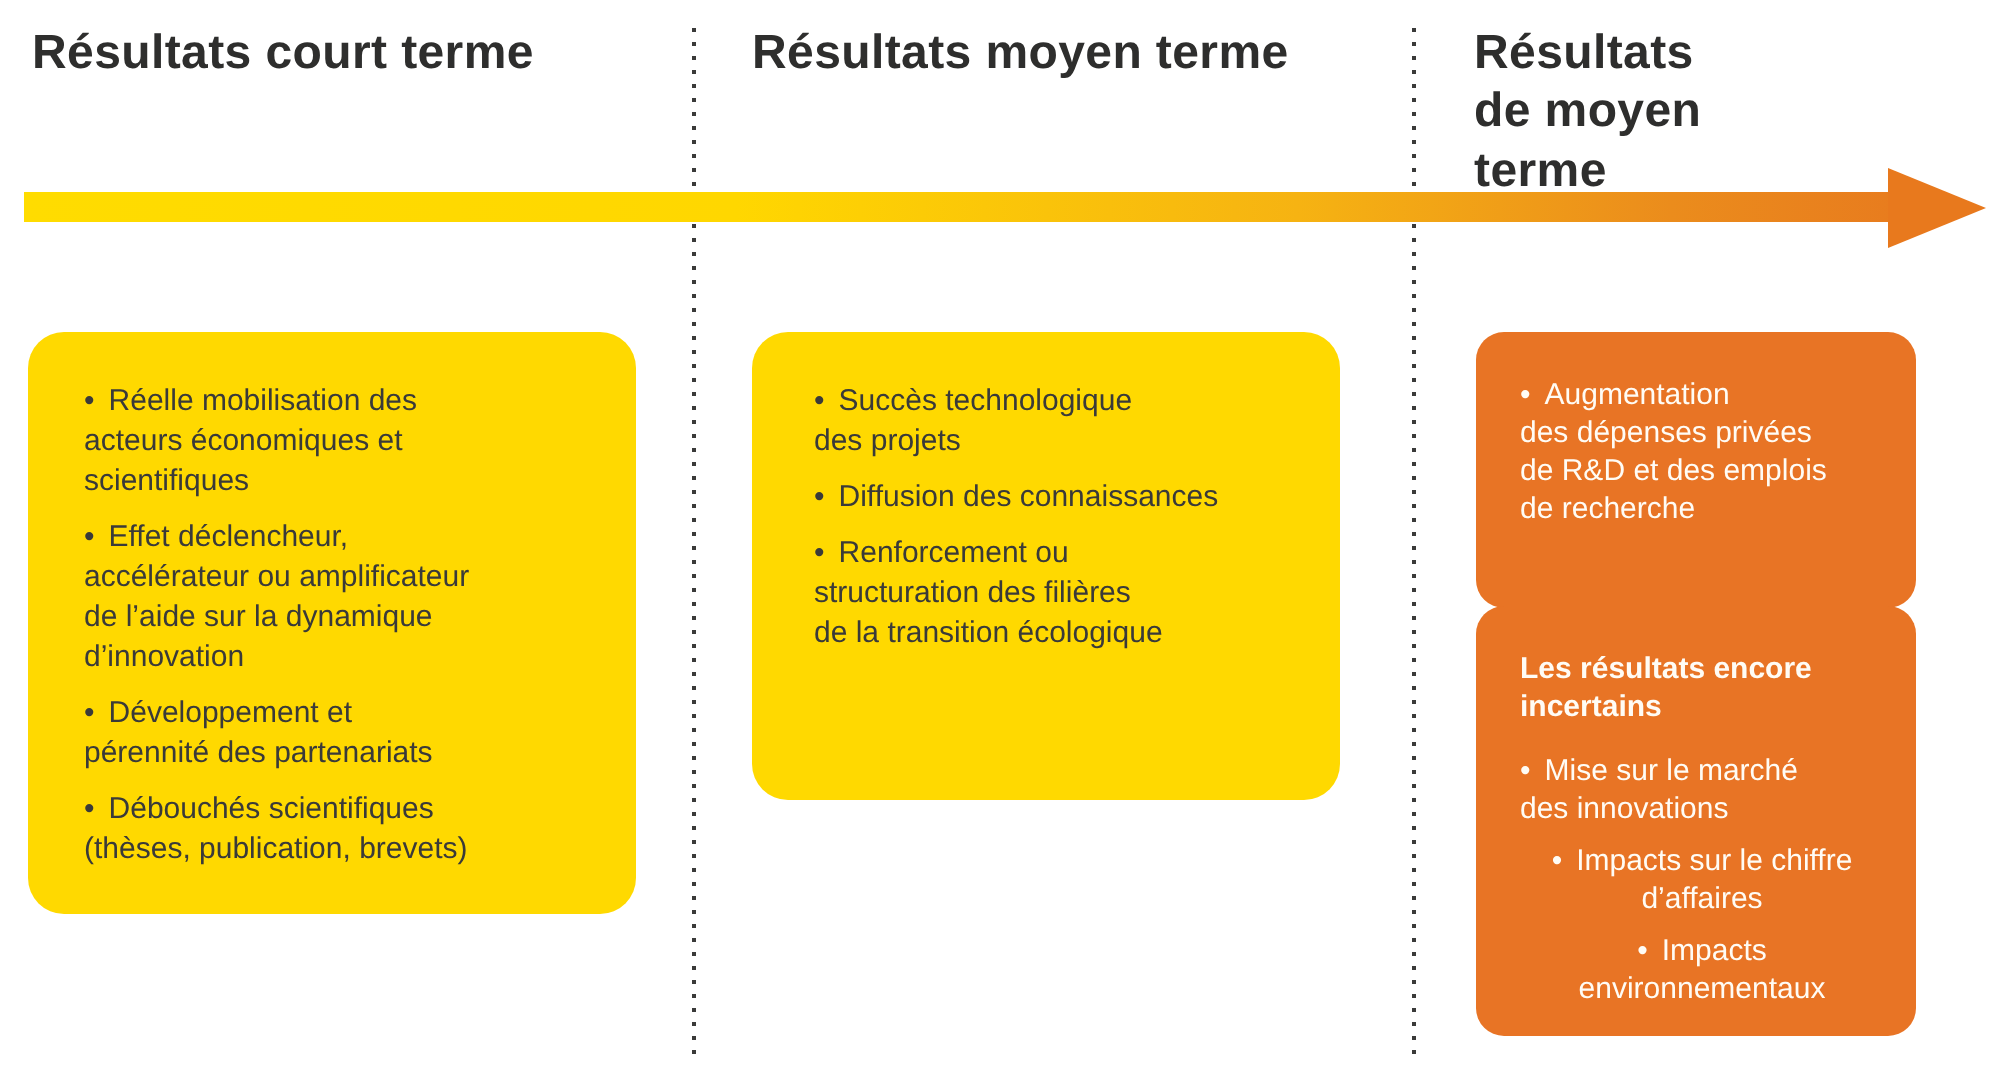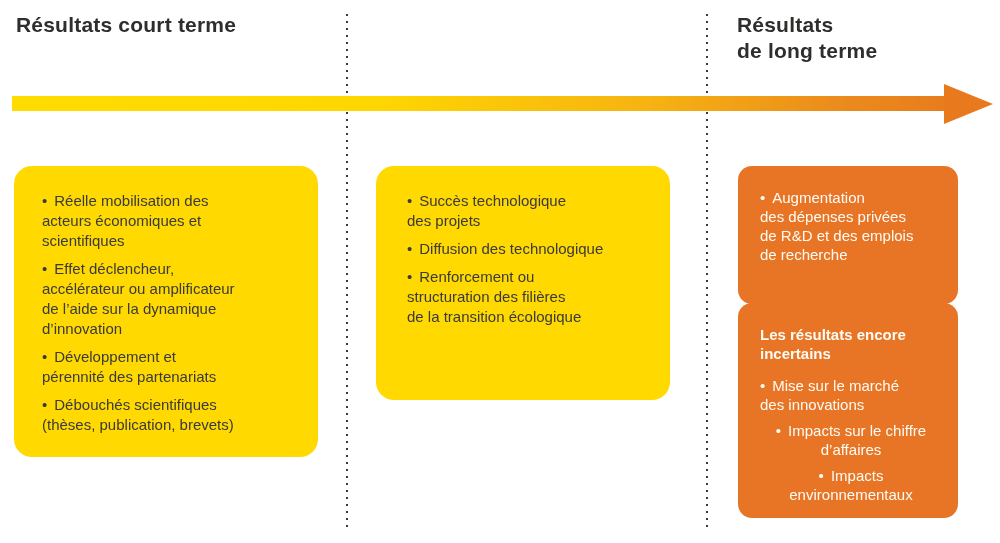--- a/index.html
+++ b/index.html
@@ -13,21 +13,21 @@
     height: 543px;
     background: #ffffff;
     font-family: "Liberation Sans", "DejaVu Sans", sans-serif;
     overflow: hidden;
   }
 
   
   .heading {
     position: absolute;
     margin: 0;
-    font-size: 21px;
+    font-size: 24px;
     font-weight: bold;
     letter-spacing: 0.2px;
     color: #2e2e2d;
     white-space: pre-line;
     line-height: 1.22;
   }
   .h1pos { left: 16px;  top: 12px; }
   .h2pos { left: 376px; top: 12px; }
   .h3pos { left: 737px; top: 12px; width: 180px; }
 
@@ -104,22 +104,23 @@
     font-weight: bold;
     white-space: pre-line;
   }
 </style>
 </head>
 <body>
 
 <div class="canvas">
 
   <h2 class="heading h1pos">Résultats court terme</h2>
+  <h2 class="heading h2pos">Résultats moyen terme</h2>
   <h2 class="heading h3pos">Résultats
-de long terme</h2>
+de moyen terme</h2>
 
   <div class="sep sep1"></div>
   <div class="sep sep2"></div>
 
   <div class="arrow-shaft"></div>
   <div class="arrow-head"></div>
 
   <div class="box yellow box1">
     <p class="bullet"><span class="marker">•</span><span class="bullet-text">Réelle mobilisation des
 acteurs économiques et
@@ -130,21 +131,21 @@
 d’innovation</span></p>
     <p class="bullet"><span class="marker">•</span><span class="bullet-text">Développement et
 pérennité des partenariats</span></p>
     <p class="bullet"><span class="marker">•</span><span class="bullet-text">Débouchés scientifiques
 (thèses, publication, brevets)</span></p>
   </div>
 
   <div class="box yellow box2">
     <p class="bullet"><span class="marker">•</span><span class="bullet-text">Succès technologique
 des projets</span></p>
-    <p class="bullet"><span class="marker">•</span><span class="bullet-text">Diffusion des technologique</span></p>
+    <p class="bullet"><span class="marker">•</span><span class="bullet-text">Diffusion des connaissances</span></p>
     <p class="bullet"><span class="marker">•</span><span class="bullet-text">Renforcement ou
 structuration des filières
 de la transition écologique</span></p>
   </div>
 
   <div class="box orange box3a">
     <p class="bullet"><span class="marker">•</span><span class="bullet-text">Augmentation
 des dépenses privées
 de R&amp;D et des emplois
 de recherche</span></p>

